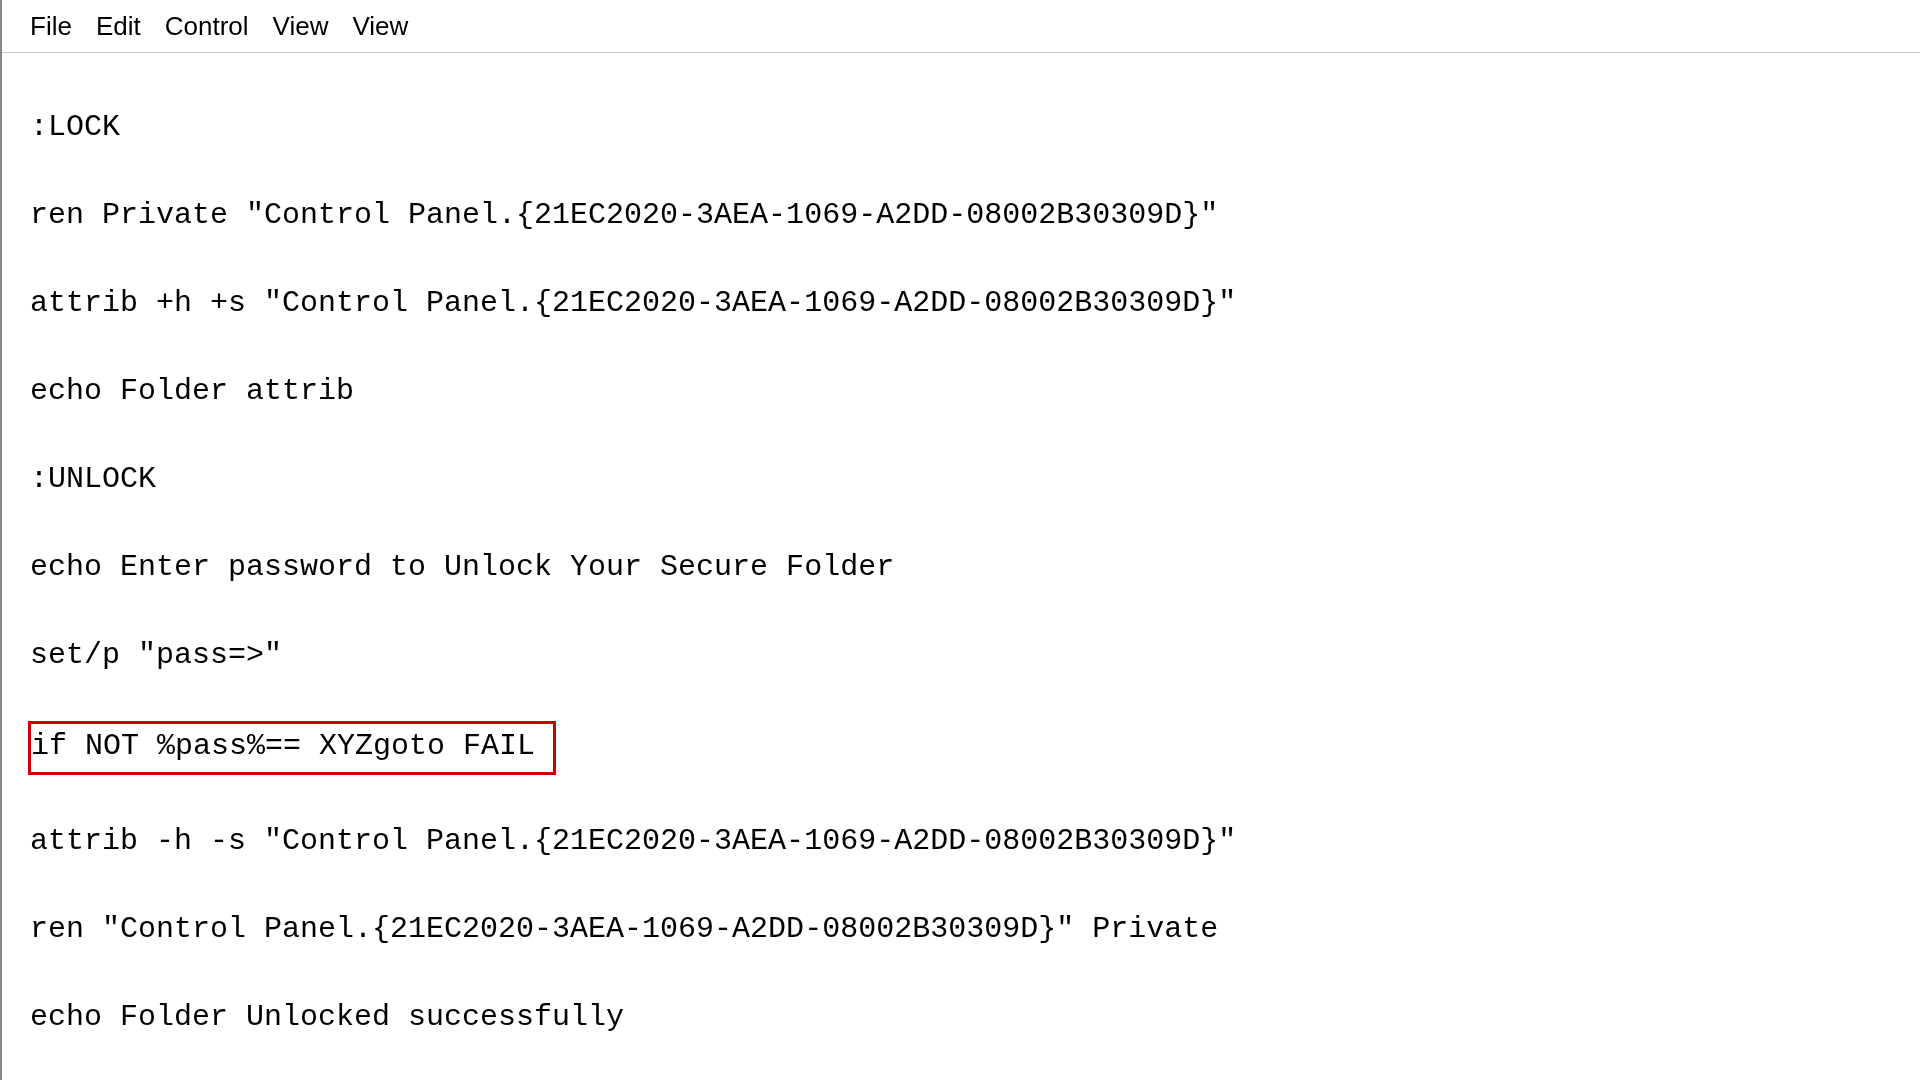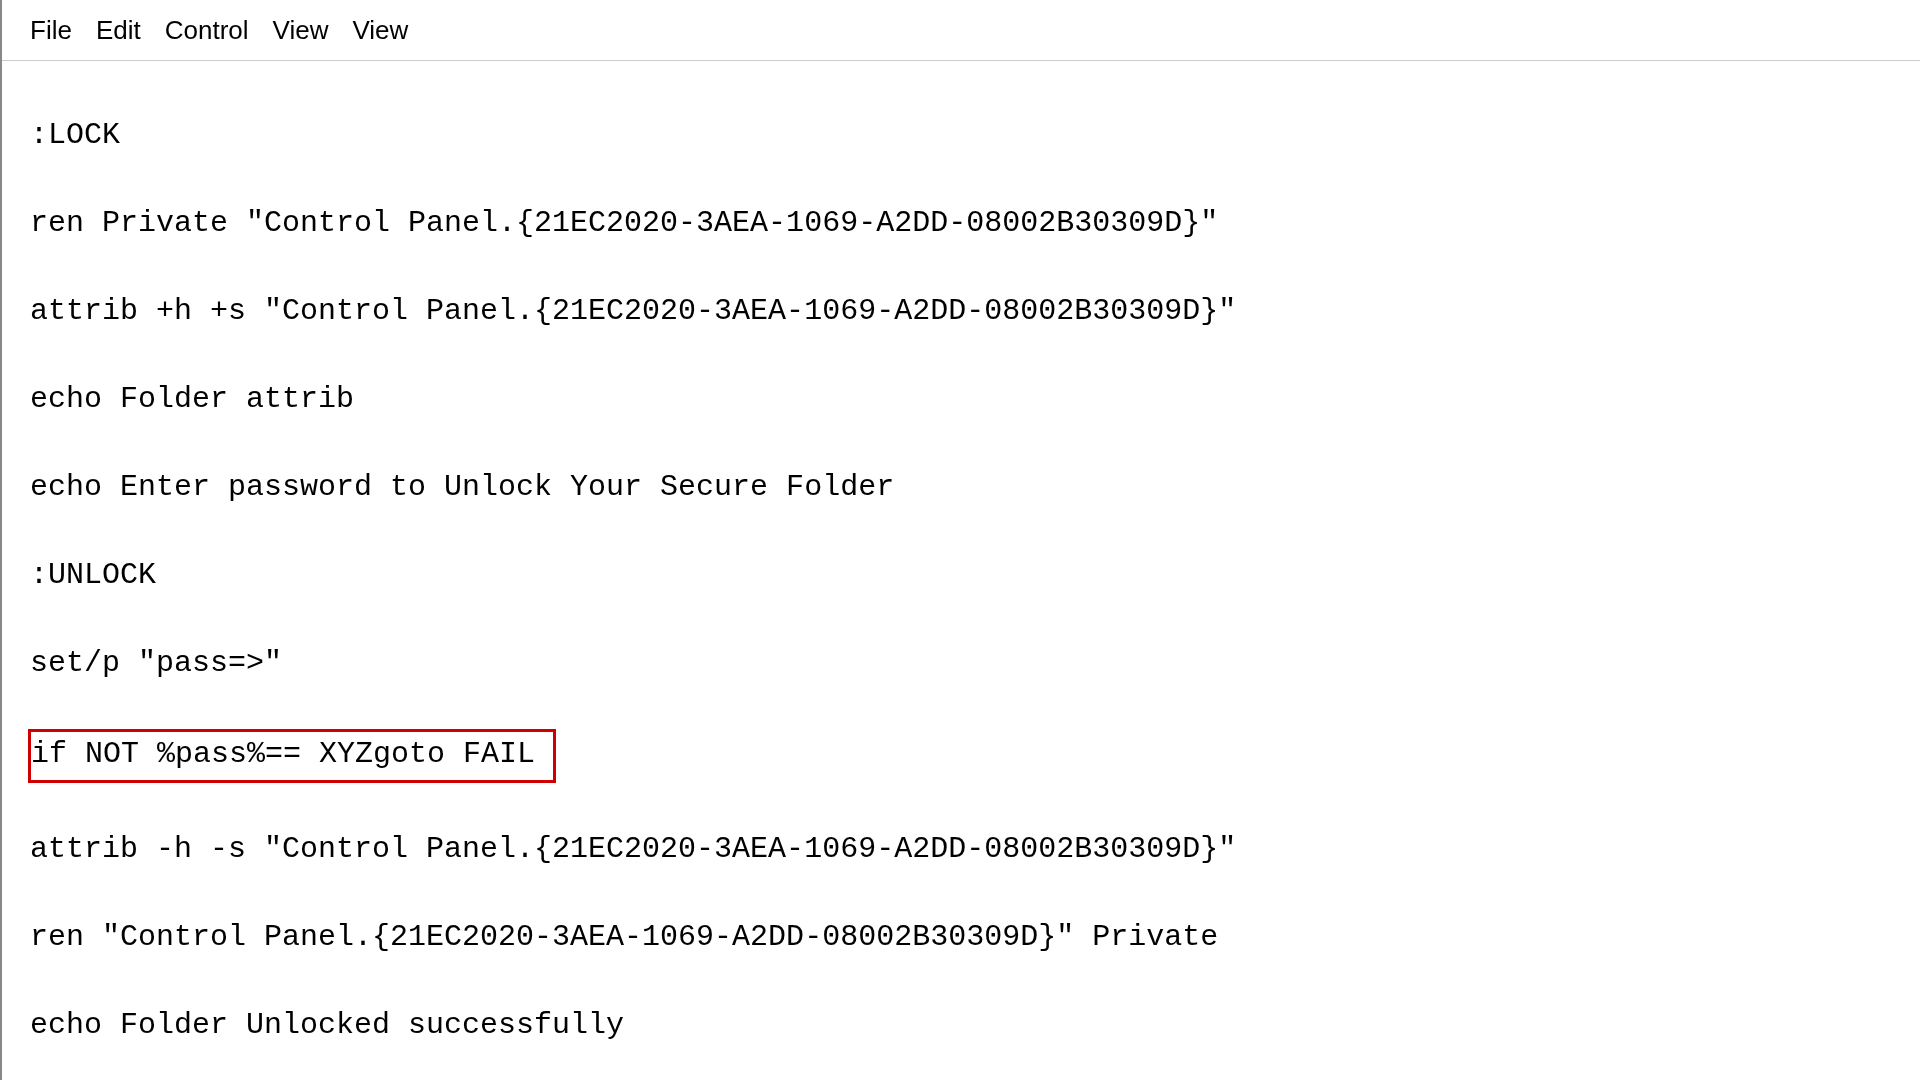--- a/index.html
+++ b/index.html
@@ -11,21 +11,21 @@
       font-family: "Segoe UI", Tahoma, sans-serif;
       background: #ffffff;
       width: 1920px;
       height: 1080px;
       overflow: hidden;
       border-left: 2px solid #888;
     }
     .menubar {
       display: flex;
       align-items: center;
-      height: 61px;
+      height: 53px;
       border-bottom: 1px solid #ccc;
       padding-left: 28px;
       gap: 24px;
       font-size: 26px;
       color: #000;
     }
     .menu-item {
       cursor: default;
     }
     .editor {
@@ -55,22 +55,22 @@
   <span class="menu-item">Control</span>
   <span class="menu-item">View</span>
   <span class="menu-item">View</span>
 </div>
 
 <div class="editor">
 <span class="line">:LOCK</span>
 <span class="line">ren Private "Control Panel.{21EC2020-3AEA-1069-A2DD-08002B30309D}"</span>
 <span class="line">attrib +h +s "Control Panel.{21EC2020-3AEA-1069-A2DD-08002B30309D}"</span>
 <span class="line">echo Folder attrib</span>
+<span class="line">:UNLOCK</span>
 <span class="line">echo Enter password to Unlock Your Secure Folder</span>
-<span class="line">:UNLOCK</span>
 <span class="line">set/p "pass=&gt;"</span>
 <span class="line"><span class="highlighted">if NOT %pass%== XYZgoto FAIL</span></span>
 <span class="line">attrib -h -s "Control Panel.{21EC2020-3AEA-1069-A2DD-08002B30309D}"</span>
 <span class="line">ren "Control Panel.{21EC2020-3AEA-1069-A2DD-08002B30309D}" Private</span>
 <span class="line">echo Folder Unlocked successfully</span>
 
 
 
 
 

